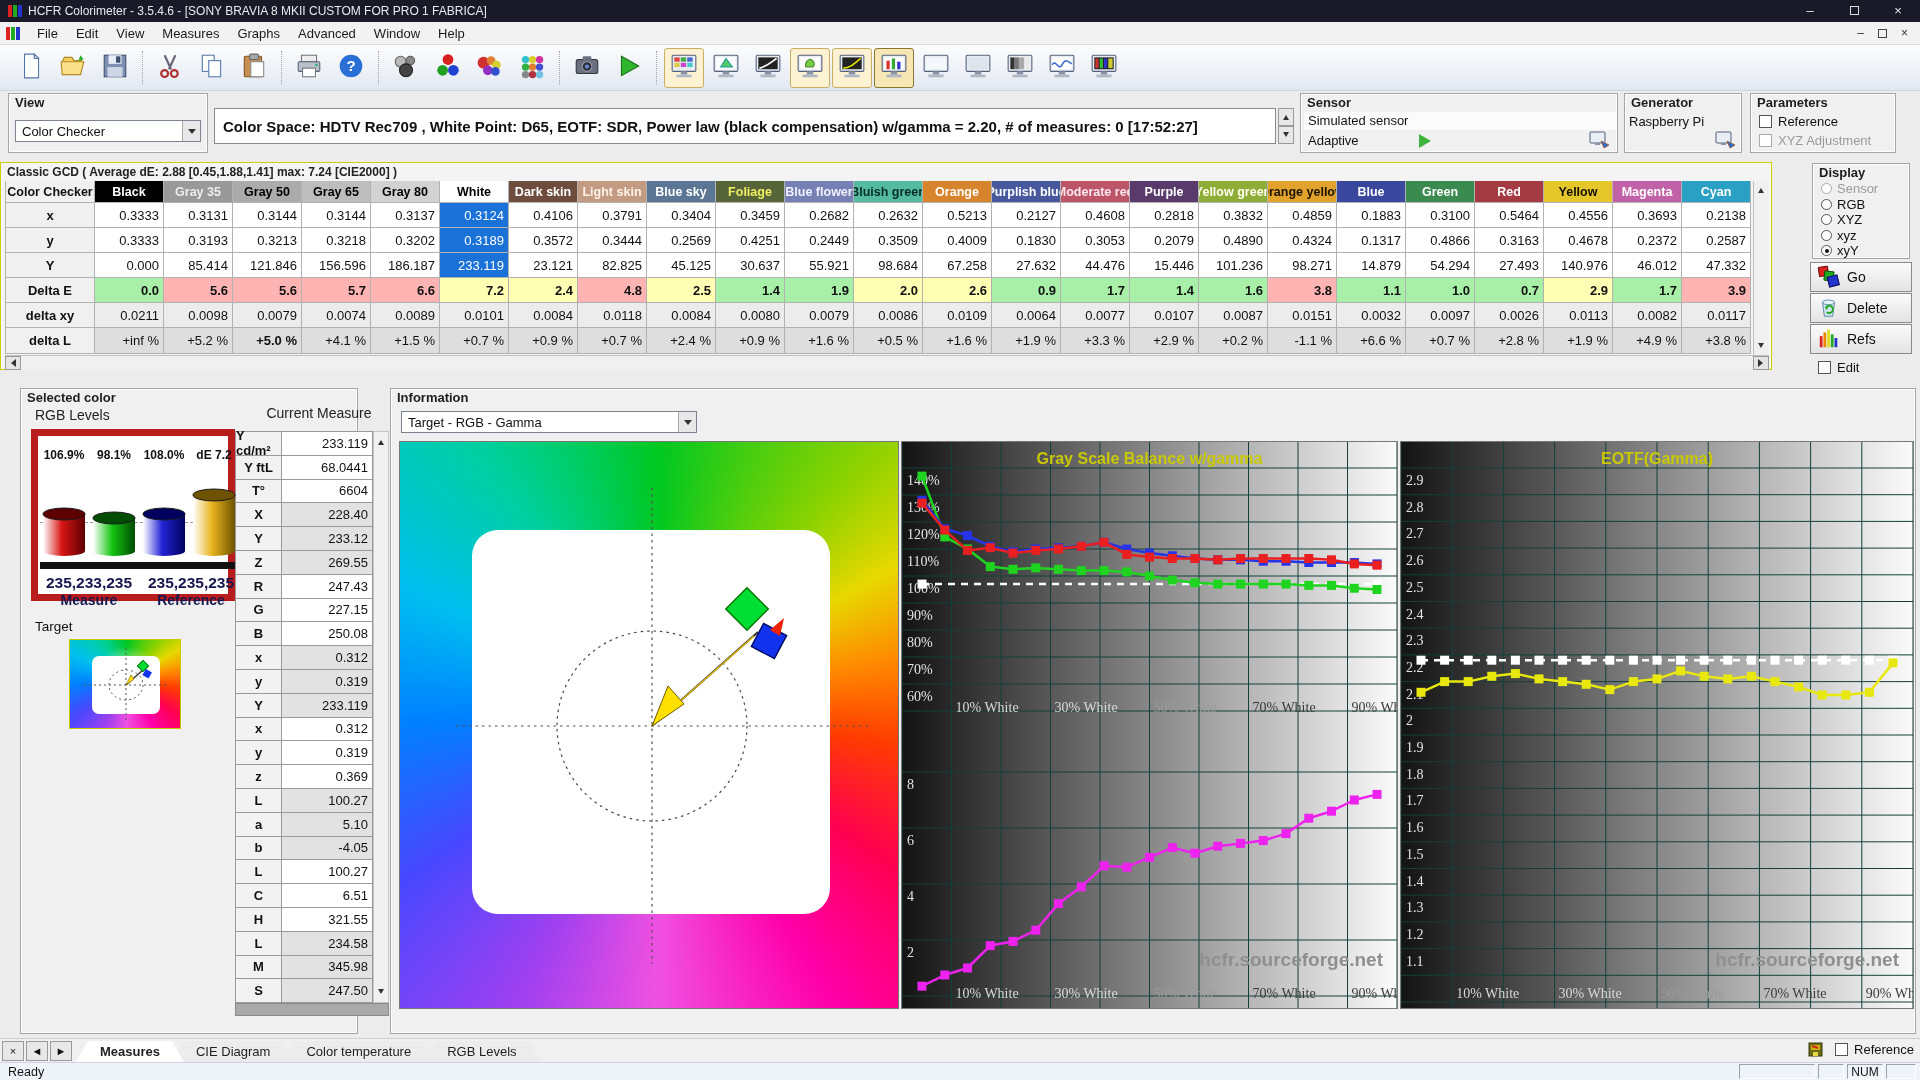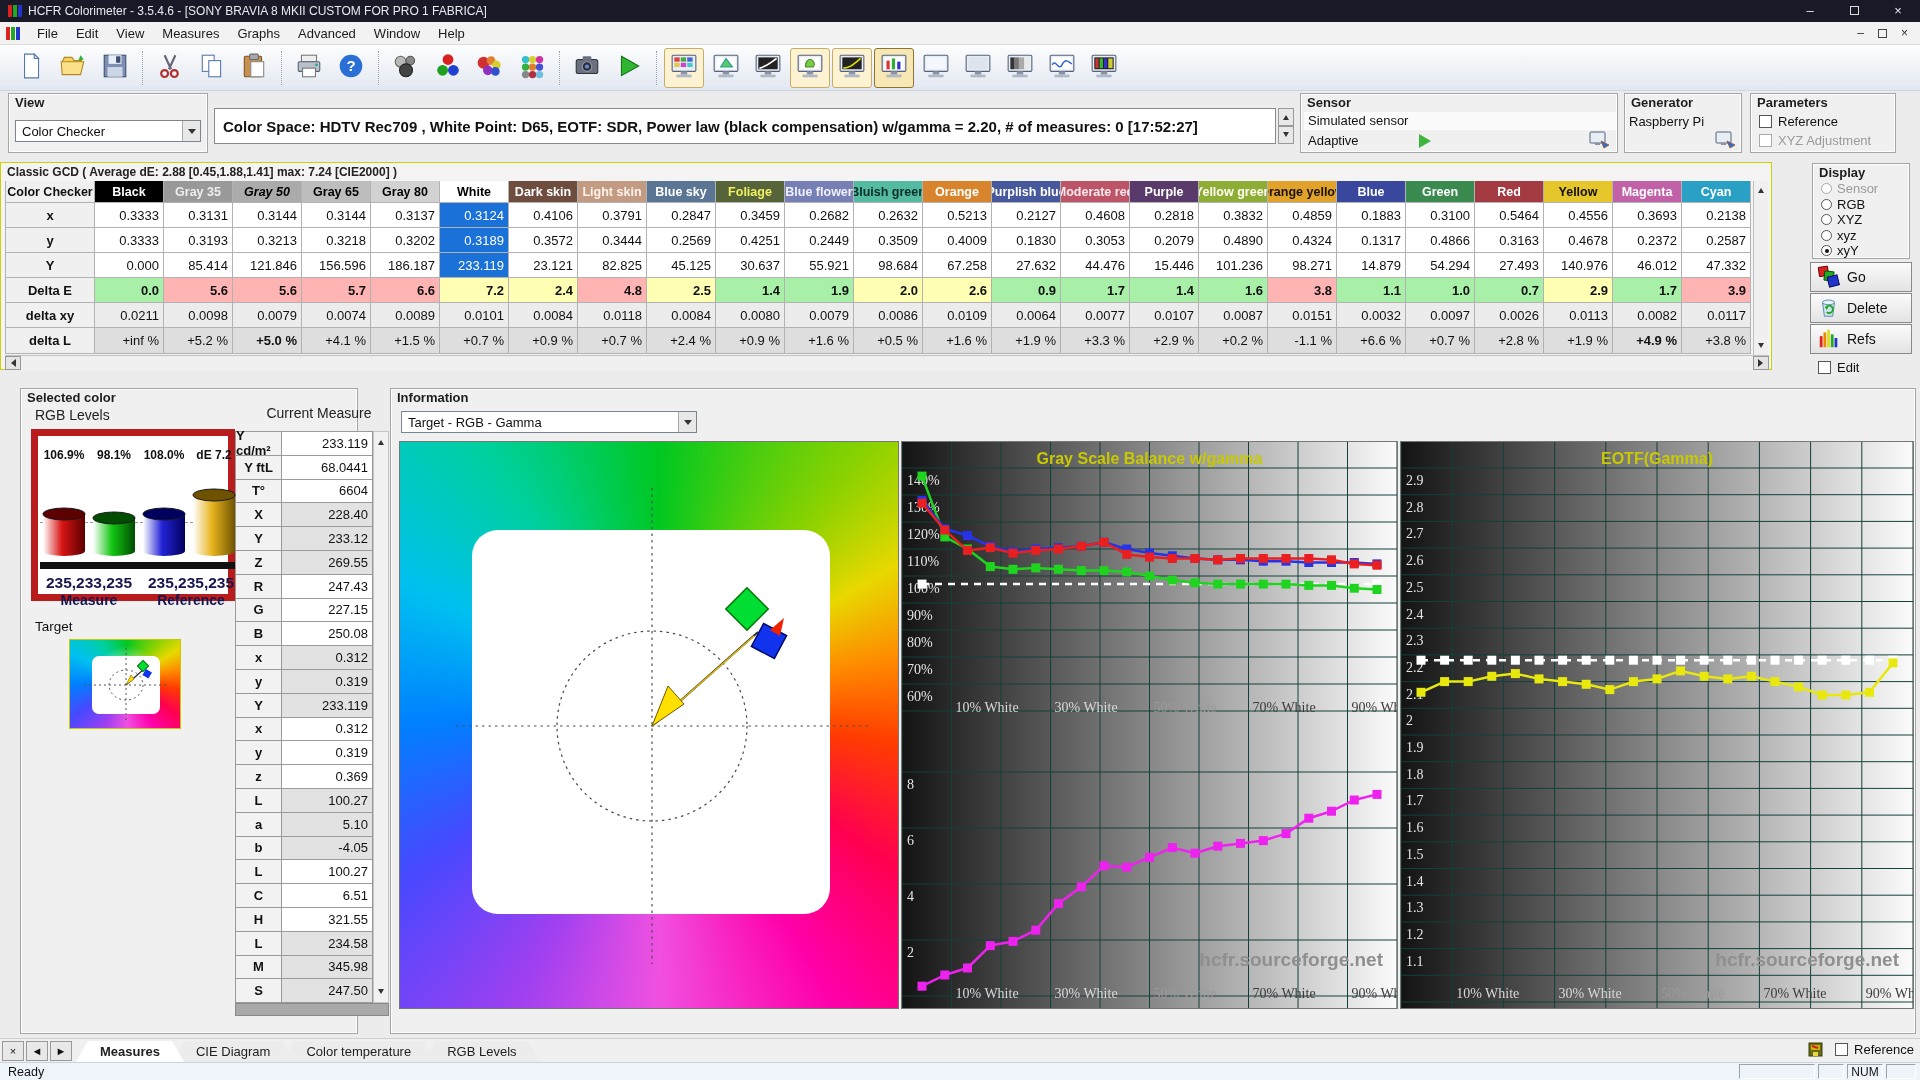--- a/index.html
+++ b/index.html
@@ -435,21 +435,21 @@
     </div>
   </div>
 
   <div id="table-frame" class="abs">
     <div id="table-caption">Classic GCD ( Average dE: 2.88 [0.45,1.88,1.41] max: 7.24 [CIE2000] )</div>
     <div id="cc-table">
         <div class="trow">
           <div class="tcell thead tcorner">Color Checker</div>
           <div class="tcell thead" style="background: rgb(0, 0, 0); color: rgb(255, 255, 255);">Black</div>
           <div class="tcell thead" style="background: rgb(153, 153, 153); color: rgb(238, 238, 238);">Gray 35</div>
-          <div class="tcell thead" style="background: rgb(171, 171, 171); color: rgb(0, 0, 0); font-style: italic;">Gray 50</div>
+          <div class="tcell thead" style="background: rgb(171, 171, 171); color: rgb(0, 0, 0);">Gray 50</div>
           <div class="tcell thead" style="background: rgb(189, 189, 189); color: rgb(0, 0, 0);">Gray 65</div>
           <div class="tcell thead" style="background: rgb(210, 210, 210); color: rgb(0, 0, 0);">Gray 80</div>
           <div class="tcell thead" style="background: rgb(255, 255, 255); color: rgb(0, 0, 0);">White</div>
           <div class="tcell thead" style="background: rgb(110, 77, 63); color: rgb(255, 255, 255);">Dark skin</div>
           <div class="tcell thead" style="background: rgb(195, 155, 130); color: rgb(255, 242, 234);">Light skin</div>
           <div class="tcell thead" style="background: rgb(90, 118, 148); color: rgb(255, 255, 255);">Blue sky</div>
           <div class="tcell thead" style="background: rgb(87, 100, 58); color: rgb(240, 239, 98);">Foliage</div>
           <div class="tcell thead" style="background: rgb(118, 128, 180); color: rgb(240, 240, 255);">Blue flower</div>
           <div class="tcell thead" style="background: rgb(84, 187, 162); color: rgb(6, 46, 38);">Bluish green</div>
           <div class="tcell thead" style="background: rgb(216, 132, 44); color: rgb(255, 255, 255);">Orange</div>
@@ -468,21 +468,21 @@
         <div class="trow">
           <div class="tcell tlabel">x</div>
           <div class="tcell tval">0.3333</div>
           <div class="tcell tval">0.3131</div>
           <div class="tcell tval">0.3144</div>
           <div class="tcell tval">0.3144</div>
           <div class="tcell tval">0.3137</div>
           <div class="tcell tval" style="background: rgb(26, 114, 216); color: rgb(255, 255, 255);">0.3124</div>
           <div class="tcell tval">0.4106</div>
           <div class="tcell tval">0.3791</div>
-          <div class="tcell tval">0.2847</div>
+          <div class="tcell tval">0.3404</div>
           <div class="tcell tval">0.3459</div>
           <div class="tcell tval">0.2682</div>
           <div class="tcell tval">0.2632</div>
           <div class="tcell tval">0.5213</div>
           <div class="tcell tval">0.2127</div>
           <div class="tcell tval">0.4608</div>
           <div class="tcell tval">0.2818</div>
           <div class="tcell tval">0.3832</div>
           <div class="tcell tval">0.4859</div>
           <div class="tcell tval">0.1883</div>
@@ -617,21 +617,21 @@
           <div class="tcell tval shade2" style="height: 26px;">+1.6 %</div>
           <div class="tcell tval shade2" style="height: 26px;">+1.9 %</div>
           <div class="tcell tval shade2" style="height: 26px;">+3.3 %</div>
           <div class="tcell tval shade2" style="height: 26px;">+2.9 %</div>
           <div class="tcell tval shade2" style="height: 26px;">+0.2 %</div>
           <div class="tcell tval shade2" style="height: 26px;">-1.1 %</div>
           <div class="tcell tval shade2" style="height: 26px;">+6.6 %</div>
           <div class="tcell tval shade2" style="height: 26px;">+0.7 %</div>
           <div class="tcell tval shade2" style="height: 26px;">+2.8 %</div>
           <div class="tcell tval shade2" style="height: 26px;">+1.9 %</div>
-          <div class="tcell tval shade2" style="height: 26px; font-weight: bold;">+4.9 %</div>
+          <div class="tcell tval shade2" style="height: 26px;">+4.9 %</div>
           <div class="tcell tval shade2" style="height: 26px;">+3.8 %</div>
         </div>
       </div>
     <div id="vscroll">
       <span class="tri-up" style="margin-top:4px"></span>
         <span class="tri-dn" style="margin-bottom:4px"></span>
     </div>
     <div id="hscroll">
       <span class="scr-btn">
           <span class="tri-l"></span>

